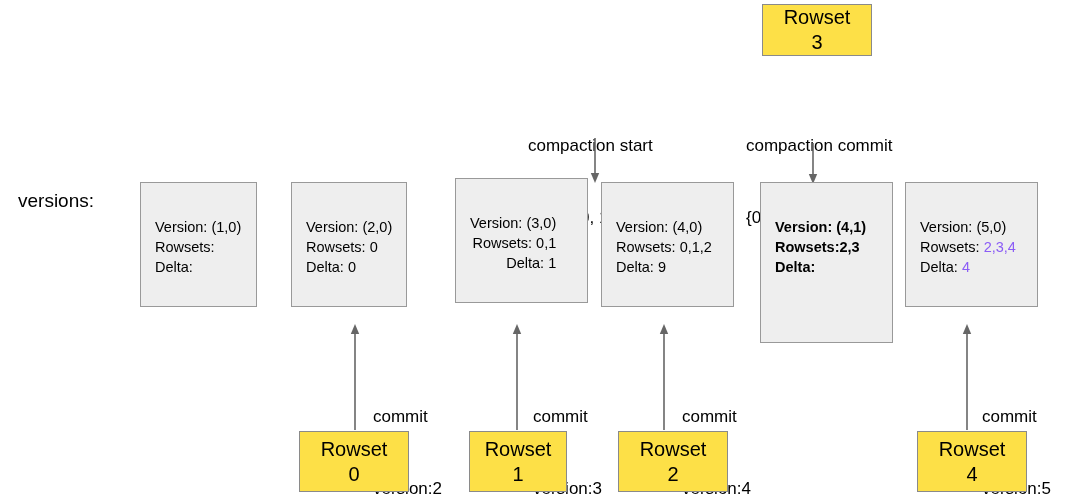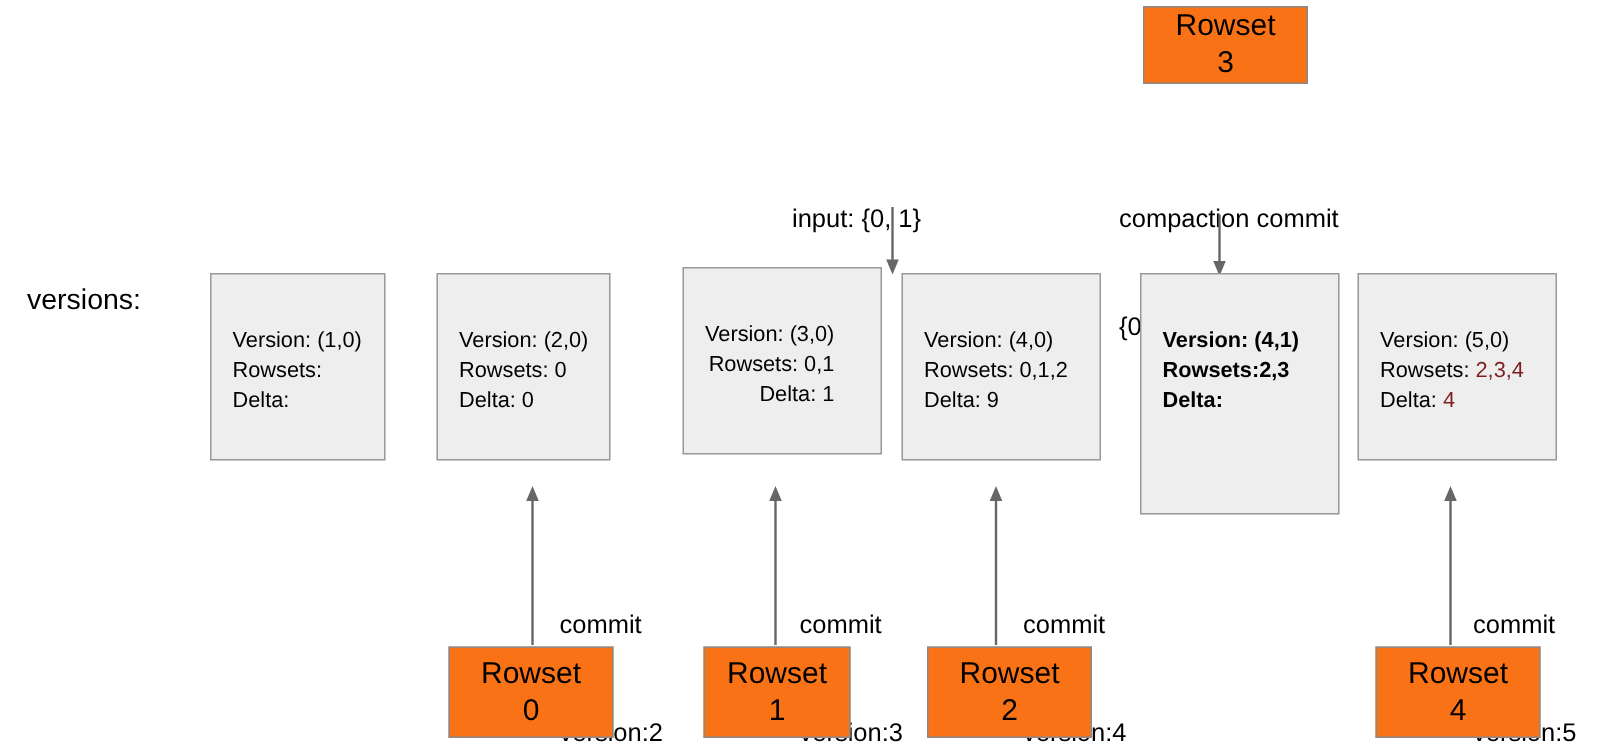--- a/index.html
+++ b/index.html
@@ -29,26 +29,26 @@
   .version-box .vb-text {
     position: absolute;
     left: 14px;
     top: 34px;
     font-size: 14.5px;
     line-height: 20px;
     white-space: nowrap;
     color: #000000;
   }
   .vb-line { display: block; }
-  .red { color: #7f1d1d; }
+  .red { color: #8b5cf6; }
 
   
   .rowset-box {
     position: absolute;
-    background: #f97316;
+    background: #fde047;
     border: 1px solid #8a8a8a;
     box-sizing: border-box;
     display: flex;
     flex-direction: column;
     align-items: center;
     justify-content: center;
     font-size: 20px;
     line-height: 25px;
     color: #000000;
   }
@@ -76,20 +76,21 @@
 <body>
 
 <div id="canvas">
 
   <div class="rowset-box" style="left:762px; top:4px; width:110px; height:52px;">
     <span>Rowset</span>
     <span>3</span>
   </div>
 
   <div class="label caption" style="left:528px; top:86px;">
+    <span class="vb-line">compaction start</span>
     <span class="vb-line">input: {0, 1}</span>
   </div>
 
   <div class="label caption" style="left:746px; top:86px;">
     <span class="vb-line">compaction commit</span>
     <span class="vb-line">{0,1} -&gt; 3</span>
   </div>
 
   <svg class="arrow" style="left:586px; top:138px;" width="18" height="46" viewBox="0 0 18 46">
     <line x1="9" y1="0" x2="9" y2="38" stroke="#666666" stroke-width="1.6"></line>

